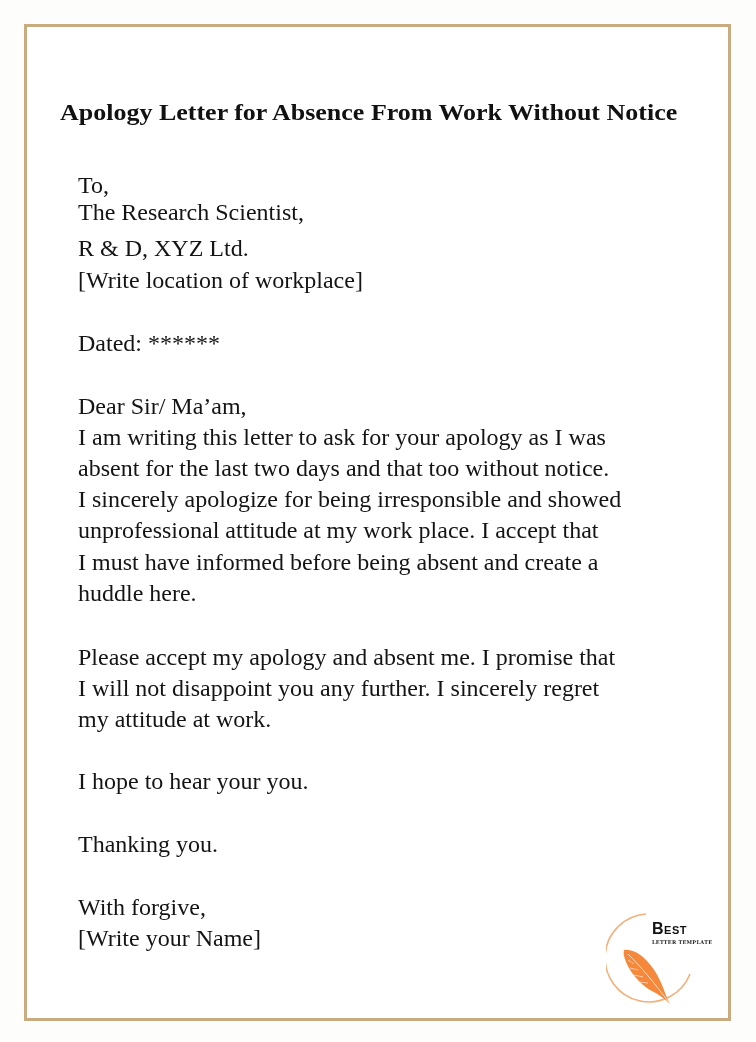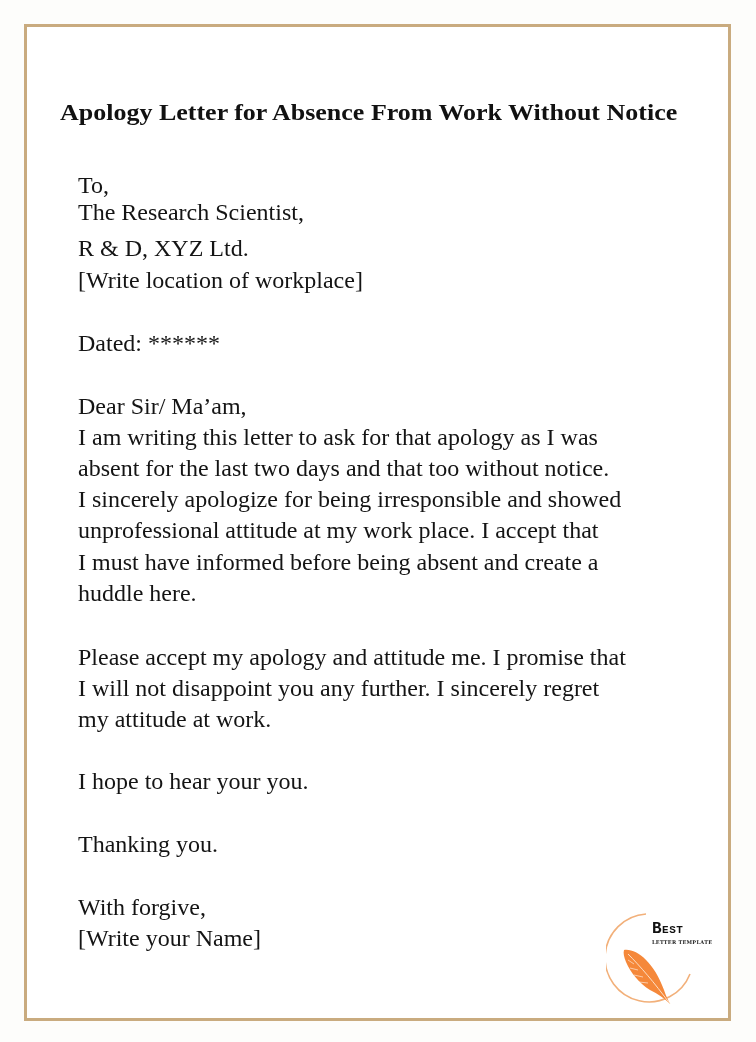--- a/index.html
+++ b/index.html
@@ -27,21 +27,21 @@
       font-size: 24px; line-height: 28px;
       white-space: nowrap; color: #141414;
     }
     .logo {
       position: absolute; left: 606px; top: 912px;
       width: 110px; height: 94px;
     }
     .logo svg { position: absolute; left: 0; top: 0; }
     .logo-best {
       position: absolute; left: 46px; top: 8px;
-      font-family: Liberation Mono, monospace; font-weight: bold;
+      font-family: Liberation Sans, sans-serif; font-weight: bold;
       font-size: 11px; letter-spacing: 0.5px; color: #111; white-space: nowrap;
     }
     .logo-best .big { font-size: 16px; }
     .logo-sub {
       position: absolute; left: 46px; top: 27px;
       font-family: "DejaVu Serif", serif; font-weight: bold;
       font-size: 5px; letter-spacing: 0.3px; color: #222; white-space: nowrap;
     }
   </style>
 </head>
@@ -54,30 +54,30 @@
 <div class="line" style="top:171px">To,</div>
 <div class="line" style="top:198px">The Research Scientist,</div>
 <div class="line" style="top:234px">R &amp; D, XYZ Ltd.</div>
 <div class="line" style="top:266px">[Write location of workplace]</div>
 
 <div class="line" style="top:329px">Dated: ******</div>
 
 <div class="line" style="top:392px">Dear Sir/ Ma’am,</div>
 
 <div>
-  <div class="line" style="top:423px">I am writing this letter to ask for that apology as I was</div>
+  <div class="line" style="top:423px">I am writing this letter to ask for your apology as I was</div>
   <div class="line" style="top:454px">absent for the last two days and that too without notice.</div>
   <div class="line" style="top:485px">I sincerely apologize for being irresponsible and showed</div>
   <div class="line" style="top:516px">unprofessional attitude at my work place. I accept that</div>
   <div class="line" style="top:548px">I must have informed before being absent and create a</div>
   <div class="line" style="top:579px">huddle here.</div>
 </div>
 
 <div>
-  <div class="line" style="top:643px">Please accept my apology and attitude me. I promise that</div>
+  <div class="line" style="top:643px">Please accept my apology and absent me. I promise that</div>
   <div class="line" style="top:674px">I will not disappoint you any further. I sincerely regret</div>
   <div class="line" style="top:705px">my attitude at work.</div>
 </div>
 
 <div class="line" style="top:767px">I hope to hear your you.</div>
 <div class="line" style="top:830px">Thanking you.</div>
 <div class="line" style="top:893px">With forgive,</div>
 <div class="line" style="top:924px">[Write your Name]</div>
 
 <div class="logo">

